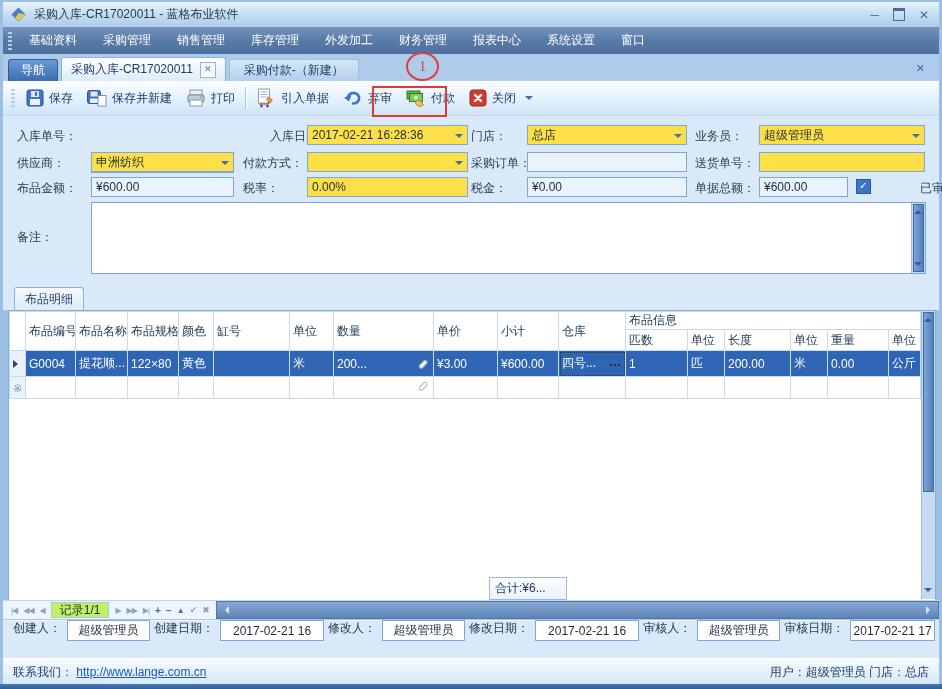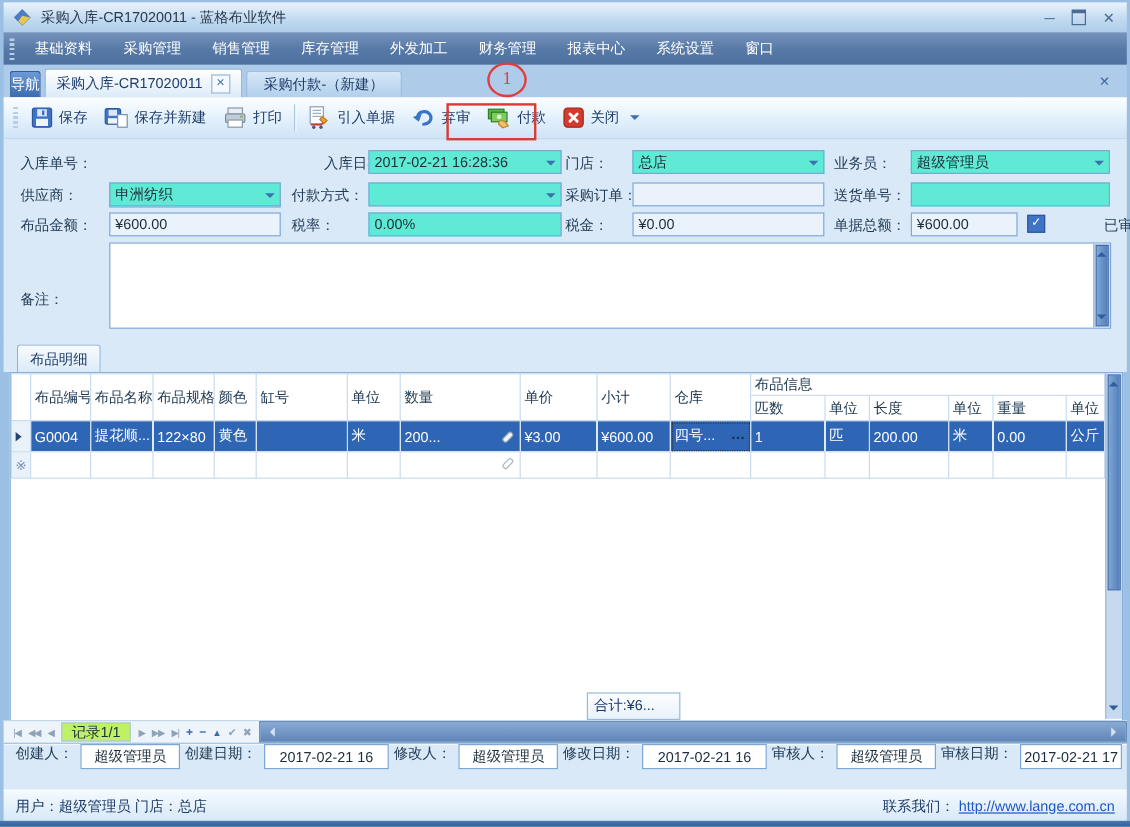--- a/index.html
+++ b/index.html
@@ -15,21 +15,21 @@
   .maxbox{width:10px;height:9px;border:1px solid #4a6b94;border-top:3px solid #4a6b94;display:inline-block;}
   
   #menubar{left:3px;top:27px;right:3px;height:27px;display:flex;align-items:center;
     background:linear-gradient(#7793bd,#587aa7 50%,#4d70a0);}
   .grip{width:4px;height:18px;margin:0 4px 0 5px;
     background:repeating-linear-gradient(to bottom,#b8cde6 0 2px,rgba(0,0,0,0) 2px 4px);}
   .menuitem{color:#fff;padding:4px 13px;}
   
   #tabstrip{left:3px;top:54px;right:3px;height:27px;background:#aecbe9;display:flex;align-items:flex-end;padding-left:5px;}
   .tab{border-radius:3px 3px 0 0;display:flex;align-items:center;white-space:nowrap;}
-  .tab-nav{height:21px;padding:0 0;background:linear-gradient(#6b9ad6,#3c6cae);
+  .tab-nav{height:21px;padding:0 12px;background:linear-gradient(#6b9ad6,#3c6cae);
     border:1px solid #2f5e9e;border-bottom:none;color:#fff;margin-right:3px;margin-top:48px;}
   .tab-active{height:23px;padding:0 9px;background:linear-gradient(#ffffff,#dcebf8);
     border:1px solid #8fb3d8;border-bottom:none;color:#1e3c69;gap:7px;margin-right:3px;}
   .tabclose{width:14px;height:14px;border:1px solid #9ab6d6;background:#f4f9fe;color:#4a76ad;
     font-size:9px;line-height:12px;text-align:center;}
   .tab-second{height:21px;padding:0 14px;background:linear-gradient(#d6e7f7,#b2cfec);
     border:1px solid #9ebfe0;border-bottom:none;color:#1e3c69;}
   #stripclose{position:absolute;right:14px;top:8px;color:#3d6aa0;font-weight:bold;font-size:11px;}
   
   #toolbar{left:3px;top:81px;right:3px;height:34px;display:flex;align-items:center;padding-left:3px;
@@ -38,21 +38,21 @@
   .tsep{width:1px;height:22px;background:#aac6e0;margin:0 3px;box-shadow:1px 0 0 #fff;}
   .tcaret{width:0;height:0;border:4px solid rgba(0,0,0,0);border-top-color:#3f6fae;margin:4px 6px 0 2px;}
   
   #ann-rect{left:372px;top:86px;width:71px;height:27px;border:2px solid #d93b35;z-index:40;}
   #ann-circle{left:406px;top:52px;width:29px;height:25px;border:2px solid #e23d3d;border-radius:50%;
     color:#e23d3d;text-align:center;line-height:24px;font-family:"Liberation Serif","DejaVu Serif",serif;
     font-size:15px;z-index:50;background:rgba(0,0,0,0);}
   
   #formpanel{left:3px;top:115px;right:3px;height:170px;background:#d9e9f8;border-top:1px solid #c2d8ee;}
   .flabel{position:absolute;white-space:nowrap;color:#233c55;}
-  .ffield{position:absolute;height:20px;border:1px solid #7da7d8;background:#5eead4;display:flex;
+  .ffield{position:absolute;height:20px;border:1px solid #7da7d8;background:#fde047;display:flex;
     align-items:center;padding:0 4px;color:#1c2c3c;box-sizing:border-box;}
   .ro{background:#eaf2fb;}
   .dda{position:absolute;right:4px;top:8px;width:0;height:0;border:4px solid rgba(0,0,0,0);border-top-color:#3f6fae;}
   #remarkbox{position:absolute;left:88px;top:86px;width:833px;height:70px;border:1px solid #7da7d8;background:#fff;}
   .vscroll{position:absolute;right:0;top:0;bottom:0;width:13px;background:#c6d9ee;border-left:1px solid #9bb9da;}
   .vthumb{position:absolute;left:1px;right:1px;background:linear-gradient(to right,#7fa6d6,#527fba);
     border:1px solid #3f6aa5;}
   .varr{position:absolute;left:2px;width:0;height:0;border:4px solid rgba(0,0,0,0);}
   .chk{position:absolute;width:13px;height:13px;background:#3f74c4;border:1px solid #2a57a0;color:#fff;
     font-size:10px;line-height:12px;text-align:center;}
@@ -283,21 +283,21 @@
   <div class="ffield ro" style="left:524px;top:61px;width:160px;">
     <span>¥0.00</span>
   </div>
   <span class="flabel" style="left:692px;top:64px;">单据总额：</span>
   <div class="ffield ro" style="left:756px;top:61px;width:89px;">
     <span>¥600.00</span>
   </div>
   <span class="chk" style="left:853px;top:63px;">✓</span>
   <span class="flabel" style="left:917px;top:64px;">已审核</span>
 
-  <span class="flabel" style="left:14px;top:113px;margin-top:12px;">备注：</span>
+  <span class="flabel" style="left:14px;top:113px;">备注：</span>
   <div id="remarkbox">
     <span></span>
     <span class="vscroll">
       <span class="vthumb" style="top:1px;height:66px;"></span>
       <span class="varr" style="top:3px;border-bottom-color:#2f5e9e;"></span>
       <span class="varr" style="bottom:3px;border-top-color:#2f5e9e;"></span>
     </span>
   </div>
 </div>
 
@@ -445,19 +445,19 @@
   <span class="abox aw86">超级管理员</span>
   <span class="alabel">修改日期：</span>
   <span class="abox aw84">2017-02-21 16</span>
   <span class="alabel">审核人：</span>
   <span class="abox aw86">超级管理员</span>
   <span class="alabel">审核日期：</span>
   <span class="abox aw88">2017-02-21 17</span>
 </div>
 
 <div id="statusbar" class="abs">
-  <span>用户：超级管理员  门店：总店</span>
   <span>
     <span>联系我们：</span>
     <a href="#">http://www.lange.com.cn</a>
   </span>
+  <span>用户：超级管理员  门店：总店</span>
 </div>
 <div id="bottomframe" class="abs"></div>
 
 </body></html>

